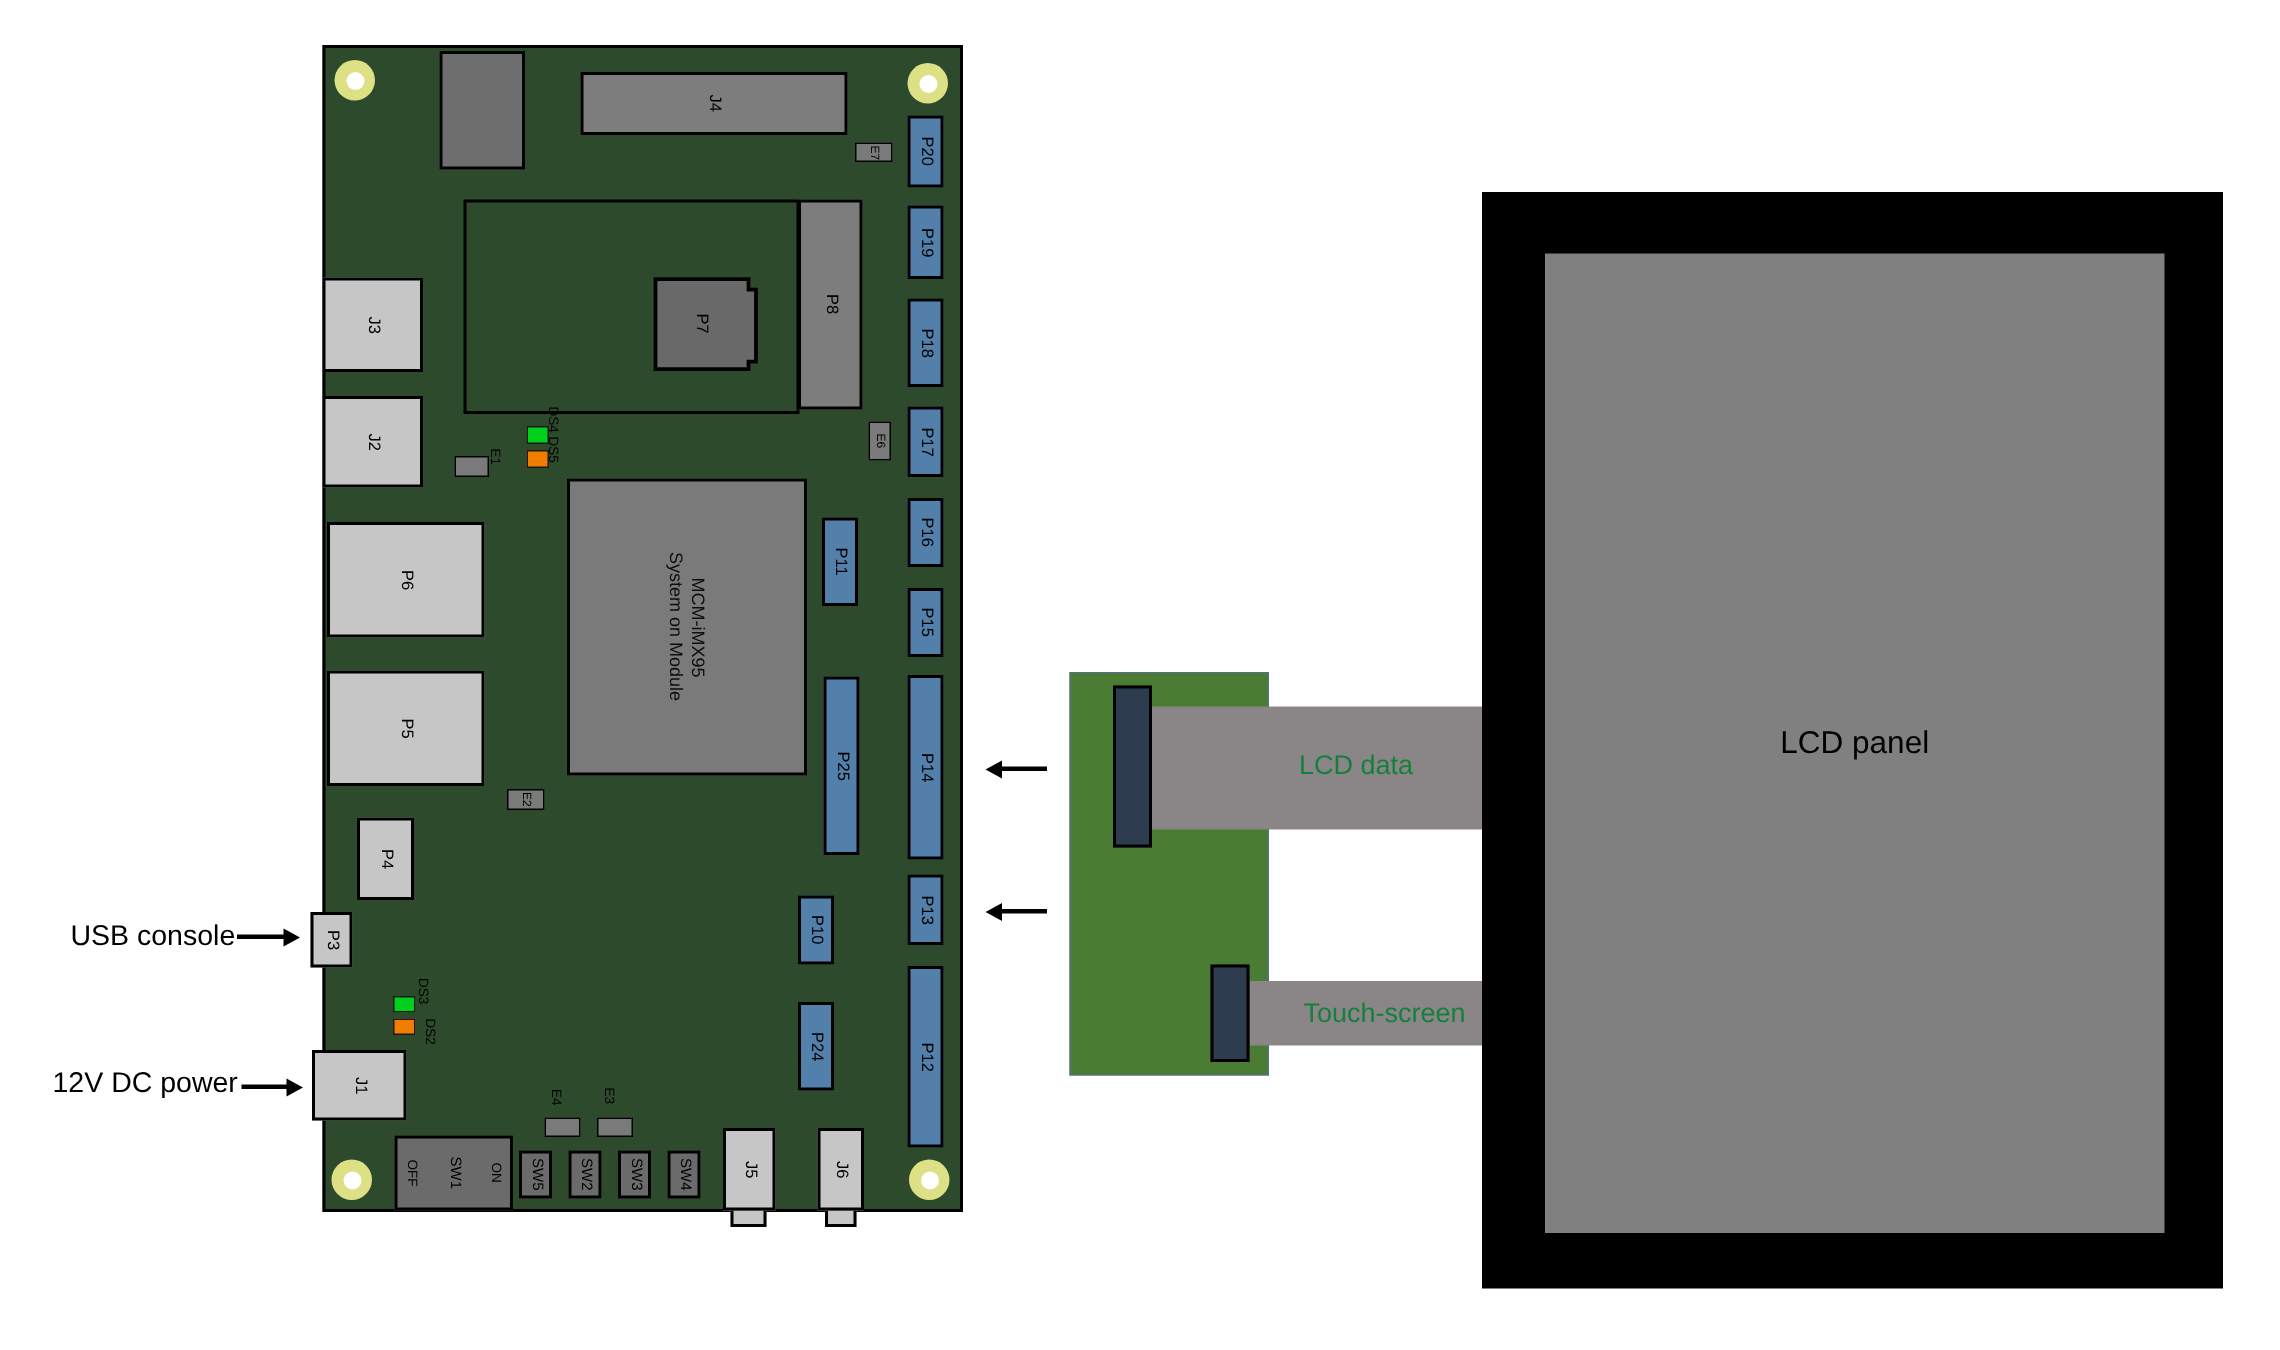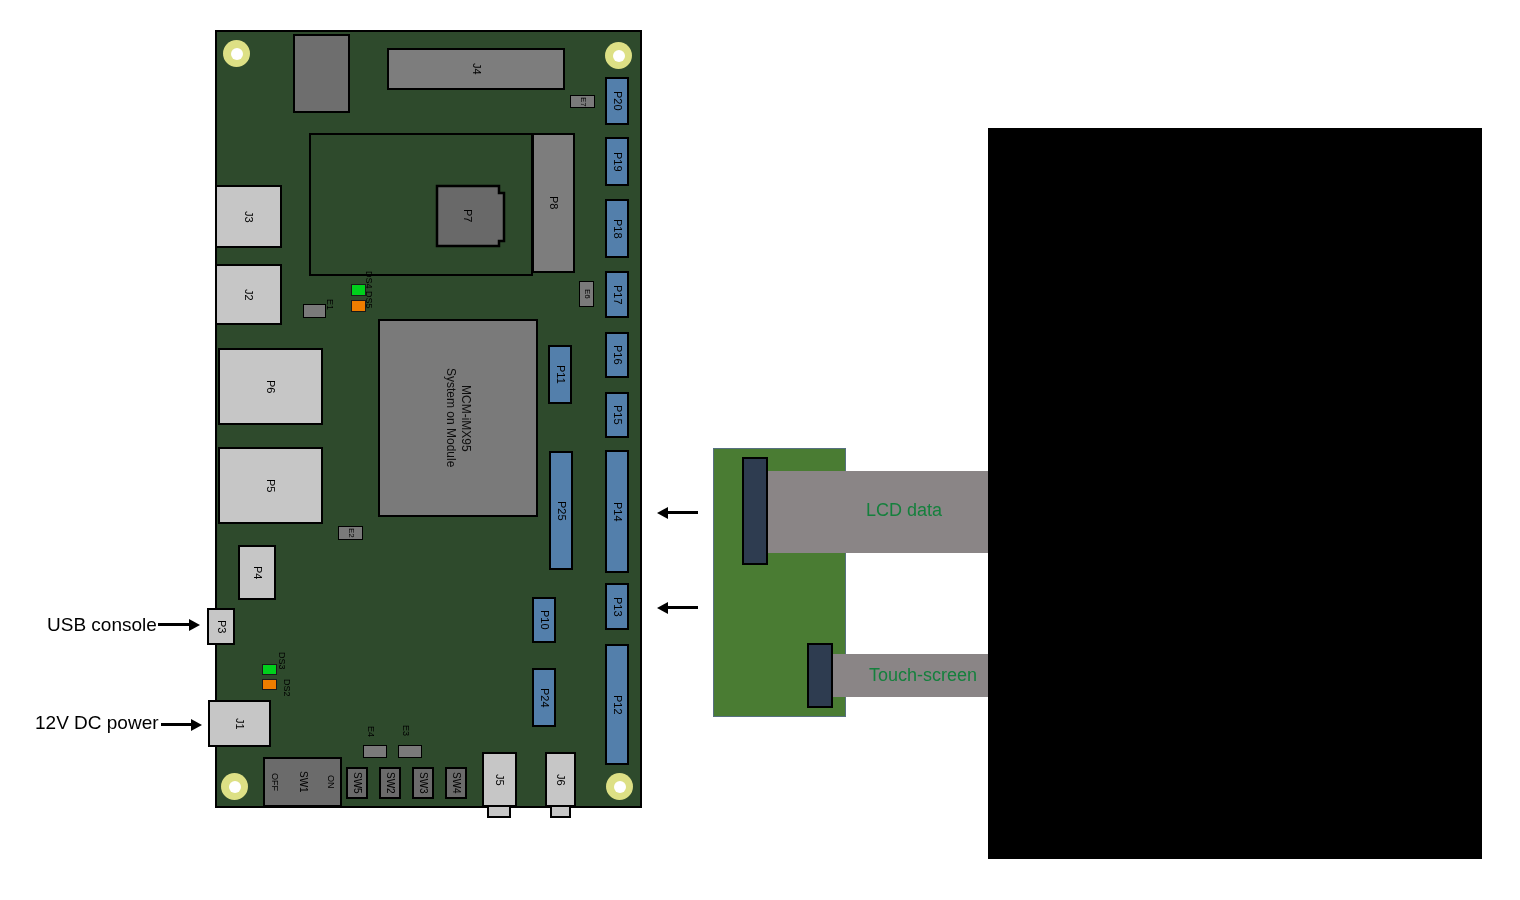--- a/index.html
+++ b/index.html
@@ -215,14 +215,17 @@
 
   <div class="cable" style="left:768px;top:471px;width:222px;height:82px;"></div>
   <div class="cable" style="left:833px;top:654px;width:157px;height:43px;"></div>
   <div class="cable-label" style="left:866px;top:500px;">LCD data</div>
   <div class="cable-label" style="left:869px;top:665px;text-align:right;">Touch-screen</div>
 
   <div class="comp navy" style="left:742px;top:457px;width:26px;height:108px;"></div>
   <div class="comp navy" style="left:807px;top:643px;width:26px;height:65px;"></div>
 
   <div class="bezel" style="left:988px;top:128px;width:494px;height:731px;"></div>
+  <div class="screen" style="left:1030px;top:169px;width:413px;height:653px;">
+    <span class="panel-label">LCD panel</span>
+  </div>
 
 </div>
 
 </body></html>

